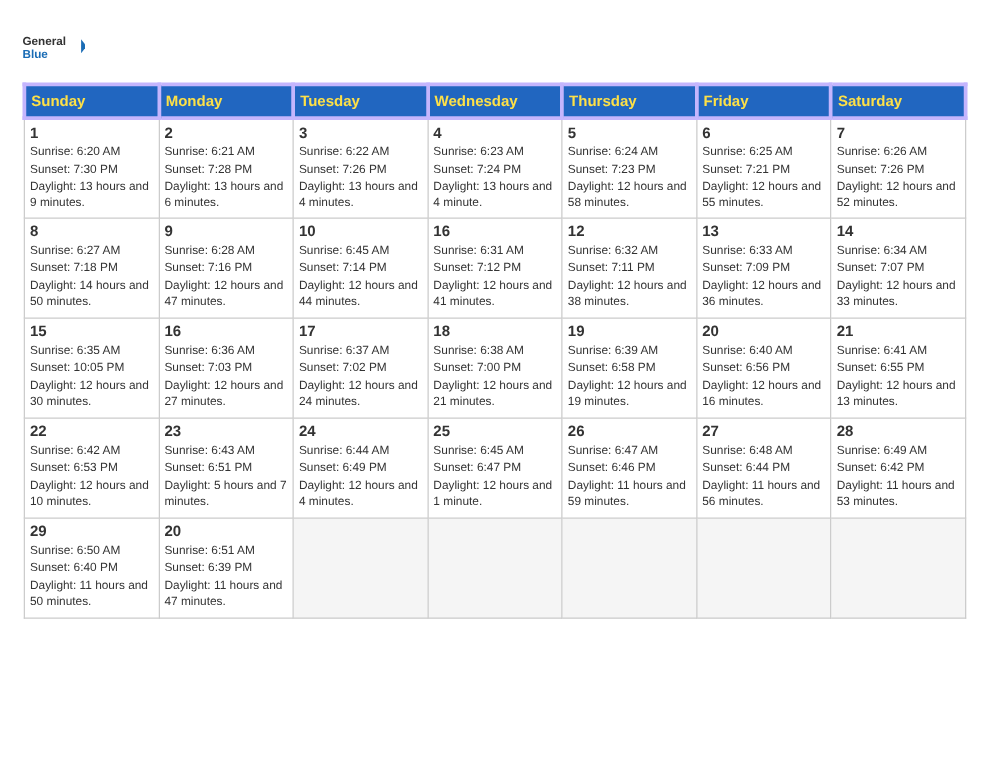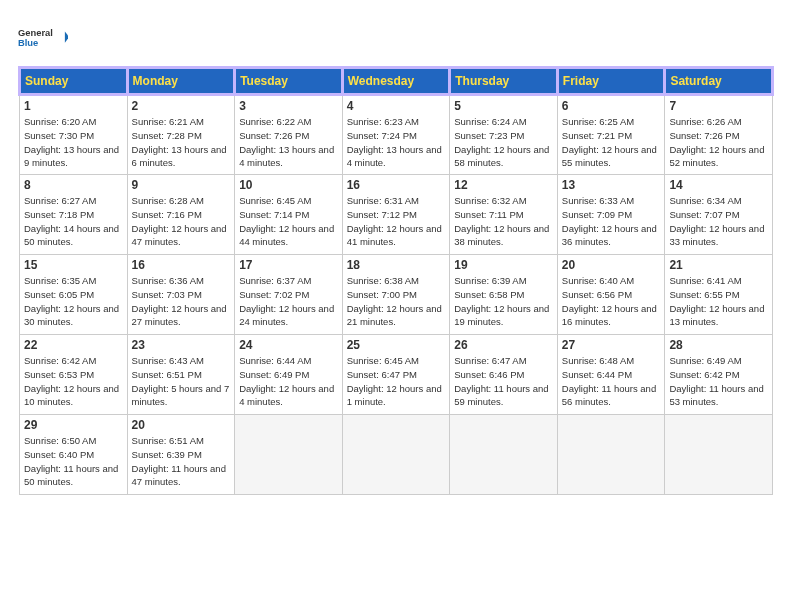--- a/index.html
+++ b/index.html
@@ -217,21 +217,21 @@
             <span>Sunset: 7:07 PM</span><br>
             <span>Daylight: 12 hours and 33 minutes.</span>
           </div>
         </td>
         </tr>
         <tr>
           <td>
           <span class="day-num">15</span>
           <div class="day-info">
             <span>Sunrise: 6:35 AM</span><br>
-            <span>Sunset: 6:05 PM</span><br>
+            <span>Sunset: 10:05 PM</span><br>
             <span>Daylight: 12 hours and 30 minutes.</span>
           </div>
         </td>
           <td>
           <span class="day-num">16</span>
           <div class="day-info">
             <span>Sunrise: 6:36 AM</span><br>
             <span>Sunset: 7:03 PM</span><br>
             <span>Daylight: 12 hours and 27 minutes.</span>
           </div>

